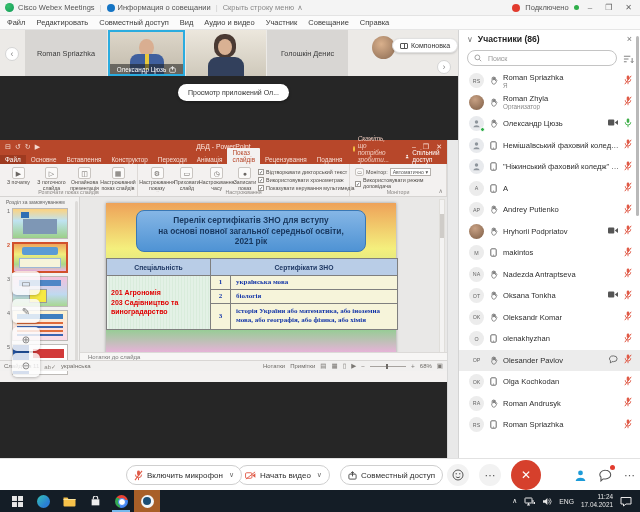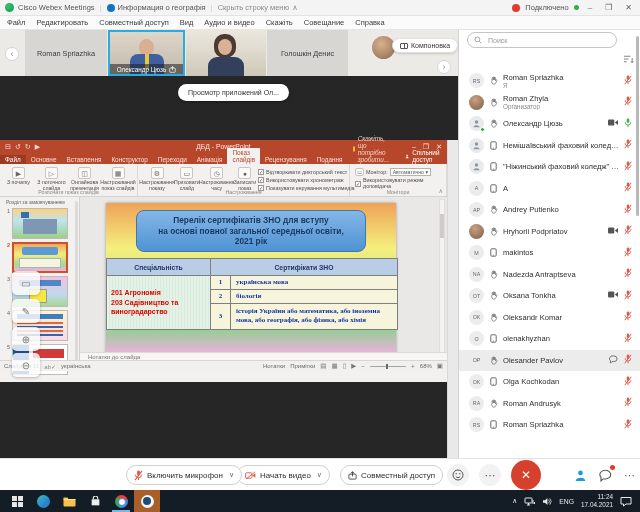--- a/index.html
+++ b/index.html
@@ -172,41 +172,41 @@
 </head>
 <body>
 
 <div id="root">
 
   <div id="titlebar">
     <span class="wx-logo"></span>
     <span>Cisco Webex Meetings</span>
     <span class="tb-sep">|</span>
     <span class="info-dot"></span>
-    <span>Информация о географія</span>
+    <span>Информация о совещании</span>
     <span class="tb-sep">|</span>
     <span style="color:#8a8a8a;">Скрыть строку меню</span>
     <span class="i-chevup" style="margin-left:3px;"></span>
     <div id="tb-right">
       <span class="rec-dot"></span>
       <span>Подключено</span>
       <span class="grn-dot"></span>
       <span class="win-ctl i-min"></span>
       <span class="win-ctl i-max"></span>
       <span class="win-ctl i-close"></span>
     </div>
   </div>
 
   <div id="menubar">
       <span>Файл</span>
       <span>Редактировать</span>
       <span>Совместный доступ</span>
       <span>Вид</span>
       <span>Аудио и видео</span>
-      <span>Скажіть</span>
+      <span>Участник</span>
       <span>Совещание</span>
       <span>Справка</span>
     </div>
 
   <div id="filmstrip">
     <div class="nav-circle i-prev" style="left:5px;top:17px;"></div>
     <div id="tiles">
       <div class="tile" style="width:82px;">
         <span class="tile-name">Roman Spriazhka</span>
       </div>
@@ -436,20 +436,25 @@
         <div class="annot i-screen" style="top:74px;"></div>
         <div class="annot i-pen" style="top:102px;"></div>
         <div class="annot i-zin" style="top:130px;"></div>
         <div class="annot i-zout" style="top:156px;"></div>
       </div>
     </div>
     <div id="stage-rightstrip"></div>
   </div>
 
   <div id="panel">
+    <div id="panel-header">
+      <span class="i-chevdown"></span>
+      <span id="panel-title">Участники (86)</span>
+      <span id="panel-close">×</span>
+    </div>
     <div id="search-wrap">
       <svg width="8" height="8" viewBox="0 0 10 10">
           <circle cx="4.2" cy="4.2" r="3" fill="none" stroke="#999" stroke-width="1.1"></circle>
           <line x1="6.6" y1="6.6" x2="9" y2="9" stroke="#999" stroke-width="1.1"></line>
         </svg>
       <input id="search-input" placeholder="Поиск" style="">
     </div>
     <svg id="sort-btn" width="11" height="10" viewBox="0 0 12 10">
         <path d="M1 2h7M1 5h5M1 8h3" stroke="#777" stroke-width="1"></path>
         <path d="M10 4v5M8.6 7.4L10 9l1.4-1.6" fill="none" stroke="#777" stroke-width="1"></path>

